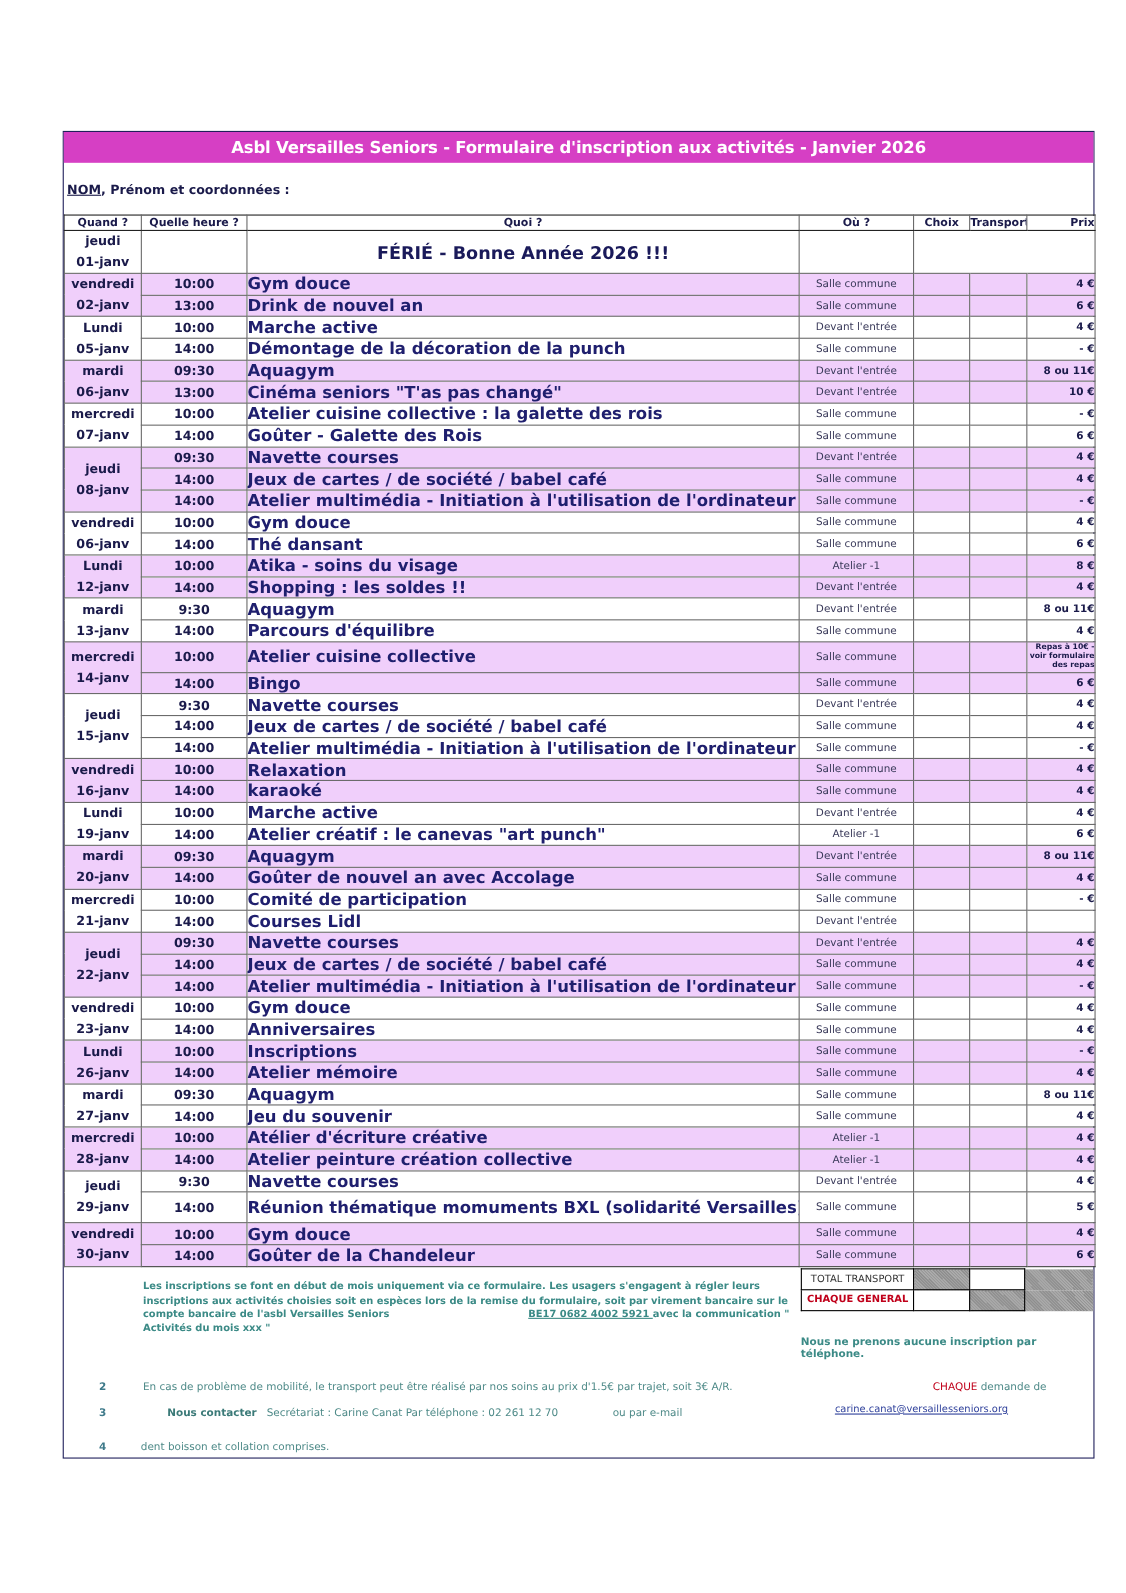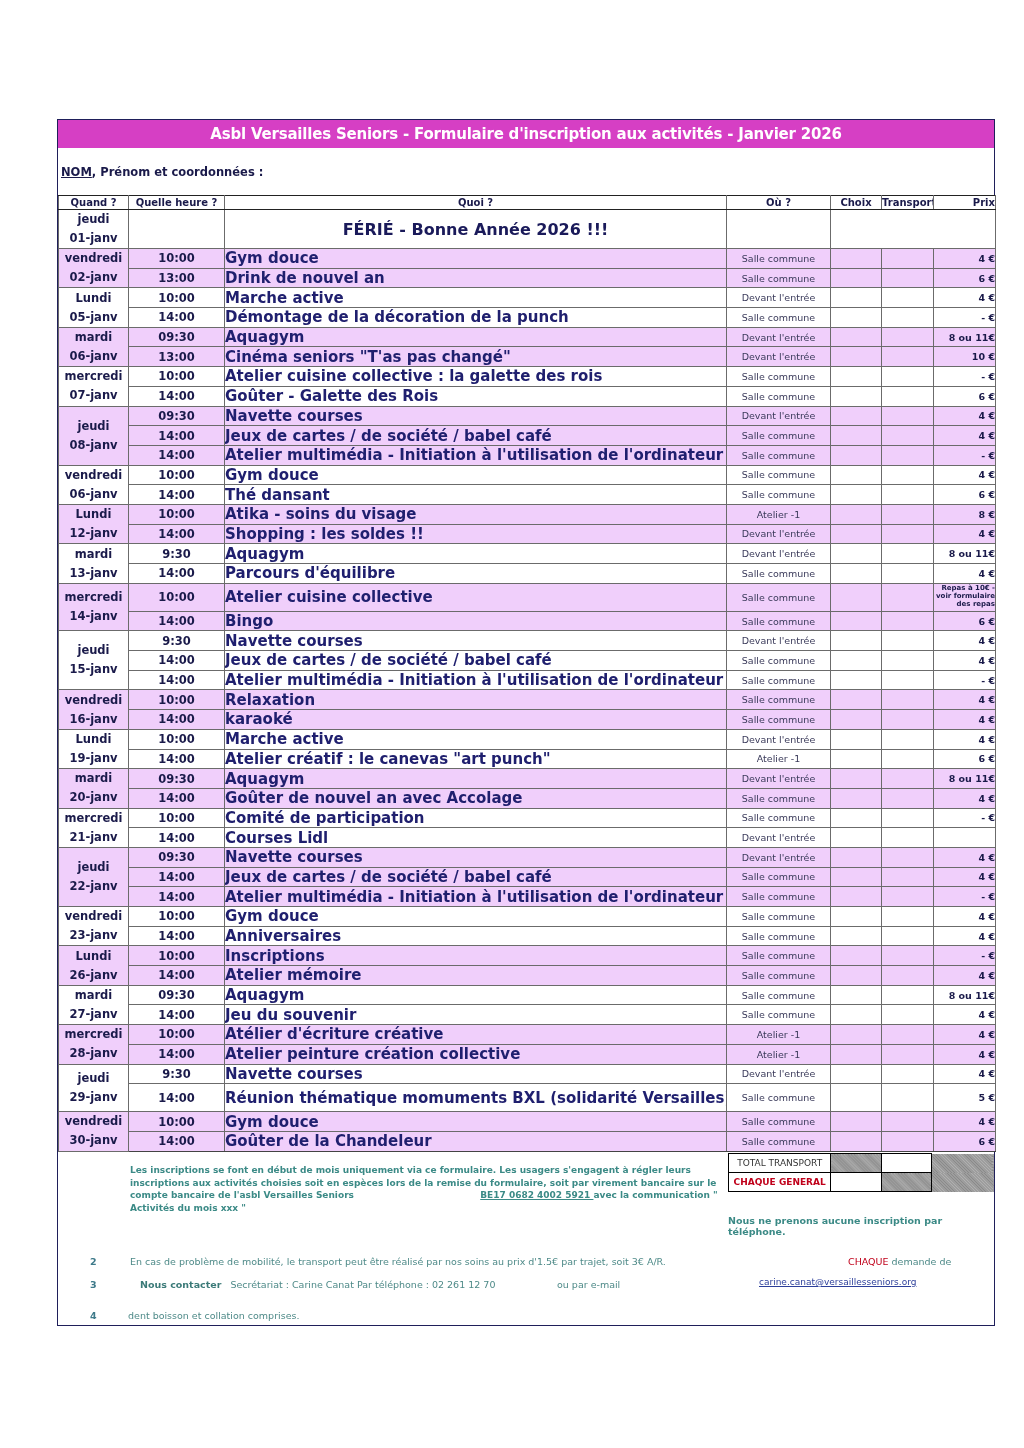--- a/index.html
+++ b/index.html
@@ -28,21 +28,21 @@
   .footer-text .center { display:block; text-align:center; }
   .totals { position:absolute; left:670px; top:1033px; border-collapse:collapse; }
   .totals td { border:1px solid #000000; height:18px; font-size:9px; padding:0; }
   .totals .lbl { width:102px; text-align:center; color:#333; }
   .totals .lbl.red { color:#c0001a; font-weight:bold; }
   .totals .cell { width:50px; }
   .totals .hatch { width:50px; background:repeating-linear-gradient(45deg,#8a8a8a 0 1px,#b0b0b0 1px 2px); }
   .no-phone { position:absolute; left:670px; top:1095px; font-size:9.5px; font-weight:bold; color:#3b8a86; }
   .note { position:absolute; font-size:9.5px; color:#4e8a88; }
   .note-num { position:absolute; left:32px; font-size:9.5px; font-weight:bold; color:#3e7a8a; }
-  .note b { color:#3b7a78; }
+  .note b { color:#3b7a78;margin-left:12px; }
   .chaque { color:#c0001a; font-weight:normal; }
   .email { position:absolute; left:701px; top:1157px; font-size:9px; color:#2d3f9a; text-decoration:underline; }
 </style>
 </head>
 <body>
 
 <div class="sheet">
   <div class="title-bar">Asbl Versailles Seniors - Formulaire d'inscription aux activités   -  Janvier 2026</div>
   <div class="nom-line">
     <span class="u">NOM</span><span>, Prénom et coordonnées :</span>

